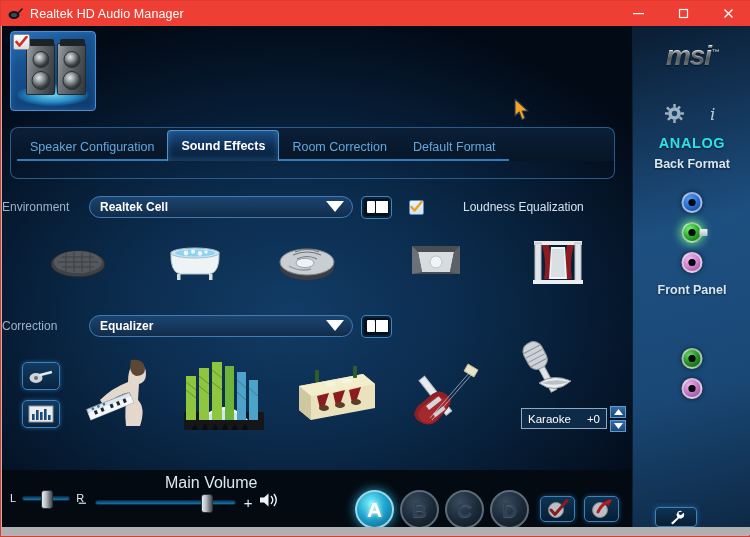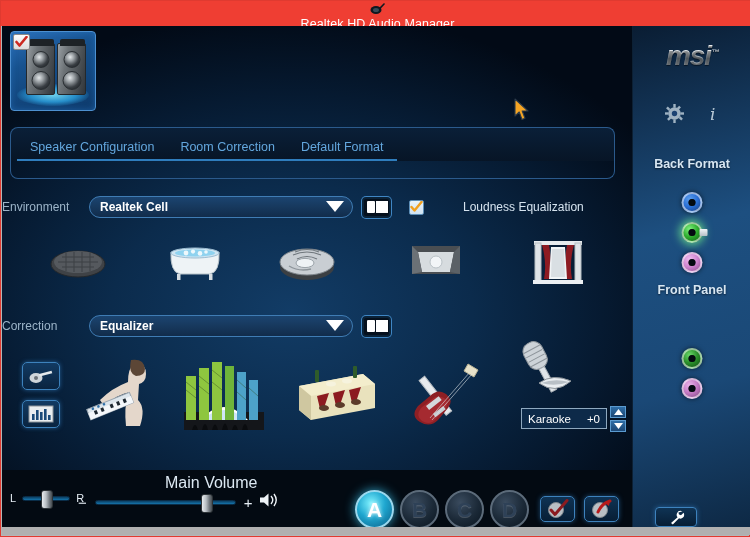--- a/index.html
+++ b/index.html
@@ -16,21 +16,21 @@
     width: 750px; height: 537px;
     background: #b5b5b5;
     border: 1px solid #e03a30;
   }
 
   
   .titlebar {
     position: absolute; left: 0; top: 0;
     width: 750px; height: 25px;
     background: #ef3e33;
-    display: flex; align-items: center; flex-direction: column;
+    display: flex; align-items: center;
   }
   .tb-icon {
     width: 22px; height: 25px;
     display: flex; align-items: center; justify-content: center;
     margin-left: 4px;
   }
   .tb-title {
     color: #ffffff; font-size: 12.5px;
     margin-left: 3px; letter-spacing: .1px;
     white-space: nowrap;
@@ -418,20 +418,23 @@
           <svg width="13" height="12" viewBox="0 0 13 12">
             <path d="M1.5 6 L4.5 9.5 L11.5 1" stroke="#cc2a22" stroke-width="2.6" fill="none" stroke-linecap="round" stroke-linejoin="round"></path>
           </svg>
         </div>
       </div>
 
       <div class="tabs-shell">
         <div class="tab first">
           <span>Speaker Configuration</span>
         </div>
+        <div class="tab active">
+          <span>Sound Effects</span>
+        </div>
         <div class="tab">
           <span>Room Correction</span>
         </div>
         <div class="tab">
           <span>Default Format</span>
         </div>
       </div>
       <div class="tab-panel"></div>
 
       <div class="row" style="left:0px; top:170px;">
@@ -772,20 +775,21 @@
             <circle cx="9.5" cy="9.5" r="2.7" fill="#1b4272"></circle>
           </svg>
         </span>
         <span>
           <svg width="14" height="19" viewBox="0 0 14 19">
             <text x="4" y="16" font-family="DejaVu Serif, serif" font-size="17" font-style="italic" fill="#b9c9d6">i</text>
           </svg>
         </span>
       </div>
 
+      <div class="analog">ANALOG</div>
 
       <div class="panel-label" style="top:131px;">Back Format</div>
 
       <div class="jack" style="top:166px;">
         <div class="ring" style="background:radial-gradient(circle at 36% 30%, #5b9dea 0%, #2a6fd6 48%, #14397a 100%);">
           <div class="hole"></div>
         </div>
       </div>
       <div class="jack active" style="top:196px;">
         <div class="ring" style="background:radial-gradient(circle at 36% 30%, #7ff07f 0%, #2fae2f 48%, #0f5d13 100%);">

